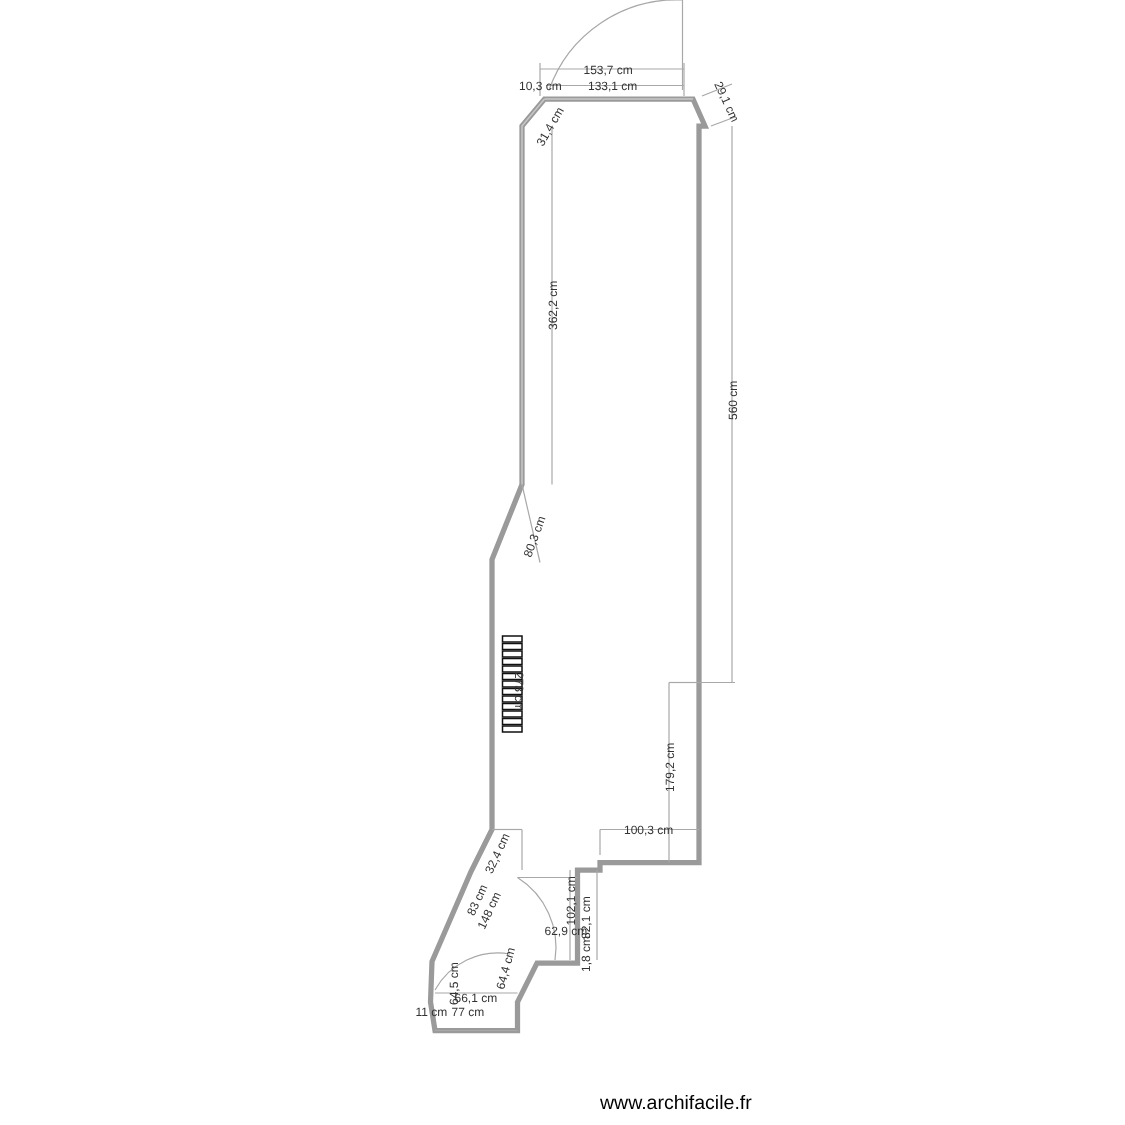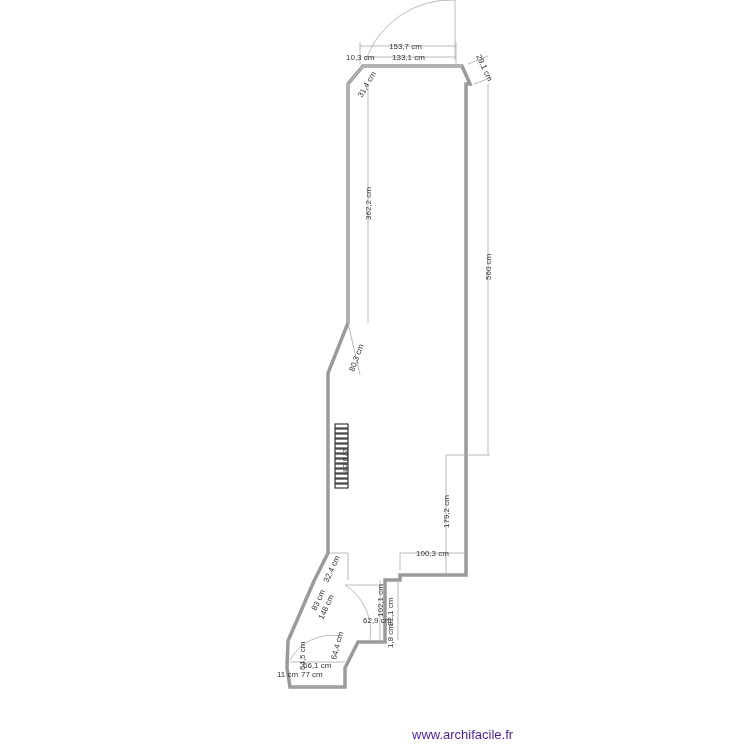--- a/index.html
+++ b/index.html
@@ -4,21 +4,21 @@
   <style>
     html, body { margin:0; padding:0; background:#ffffff; }
     body { width:750px; height:750px; position:relative; overflow:hidden; font-family:"Liberation Sans", sans-serif; }
     svg { position:absolute; left:0; top:0; }
     .wall { fill:none; stroke:#9a9a9a; stroke-width:3.5; stroke-linejoin:miter; }
     .wall-inner { fill:none; stroke:#c8c8c8; stroke-width:1; }
     .dim { stroke:#a8a8a8; stroke-width:0.8; fill:none; }
     .door { stroke:#a8a8a8; stroke-width:0.8; fill:none; }
     .lbl { font-size:8px; fill:#333333; font-family:"Liberation Sans", sans-serif; }
     .stair { fill:#ffffff; stroke:#111111; stroke-width:1; }
-    .watermark { position:absolute; left:412px; top:727px; font-size:13px; color:#4c1d95; font-family:"Liberation Sans", sans-serif; }
+    .watermark { position:absolute; left:400px; top:727px; font-size:13px; color:#000000; font-family:"Liberation Sans", sans-serif; }
   </style>
 </head>
 <body>
 
 <svg width="750" height="750" viewBox="0 0 750 750">
 
   <path class="door" d="M366 60 A 90 90 0 0 1 455 0"></path>
   <line class="door" x1="455" y1="0" x2="455" y2="60"></line>
 
   <polygon class="wall" points="363,66 462,66 470,84 466,84 466,575 400,575 400,580 385,580 385,642 358,642 345,668 345,687 290,687 287,668 288,641 314,581 328,553 328,373 348,323 348,84"></polygon>

